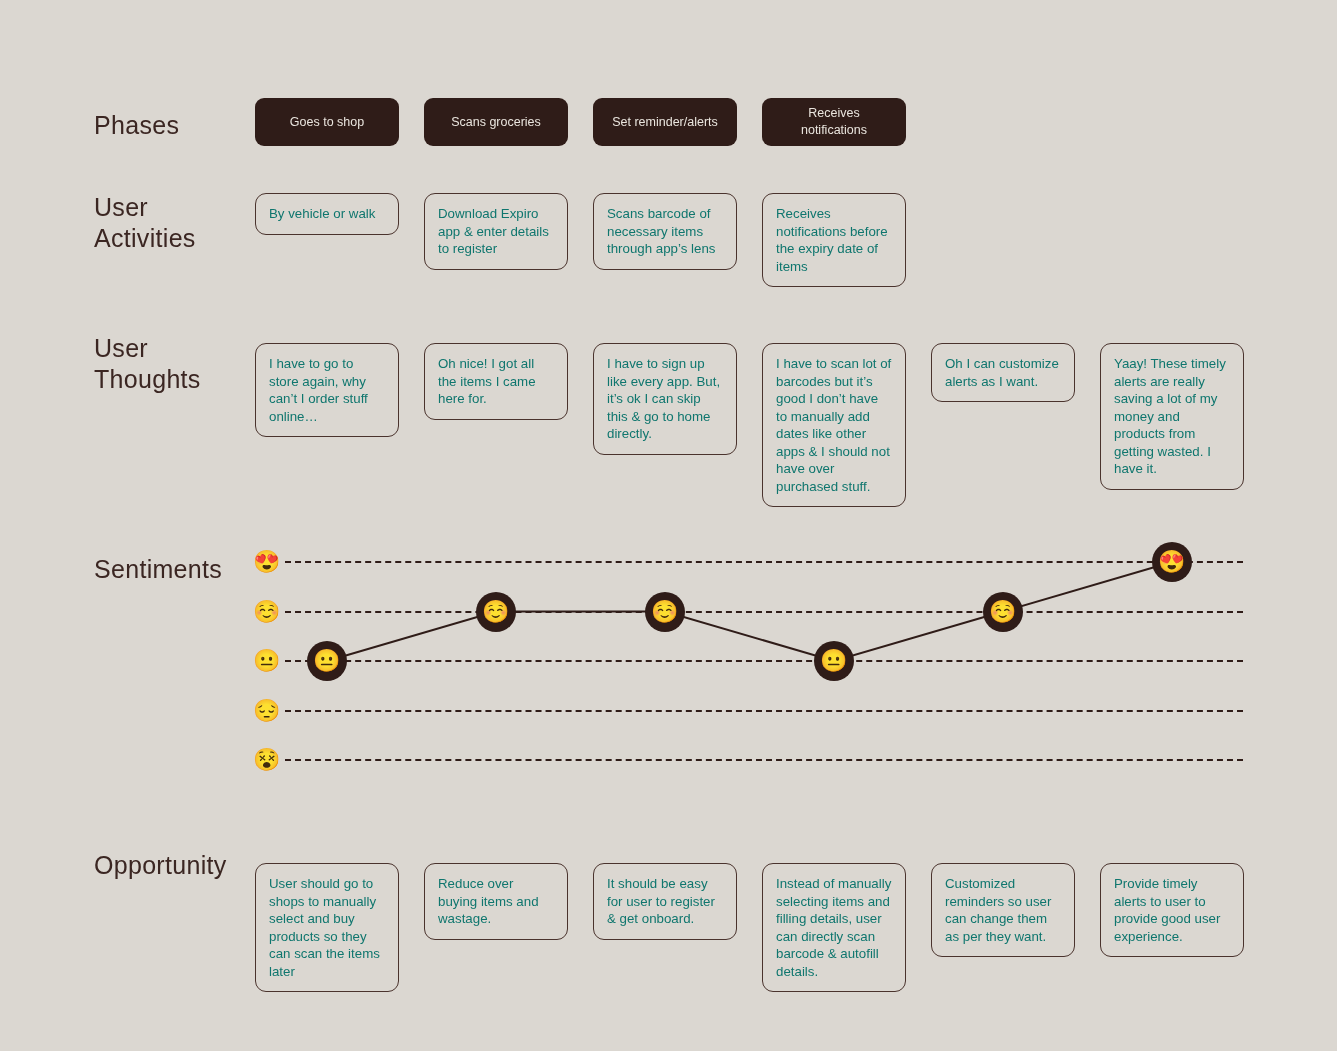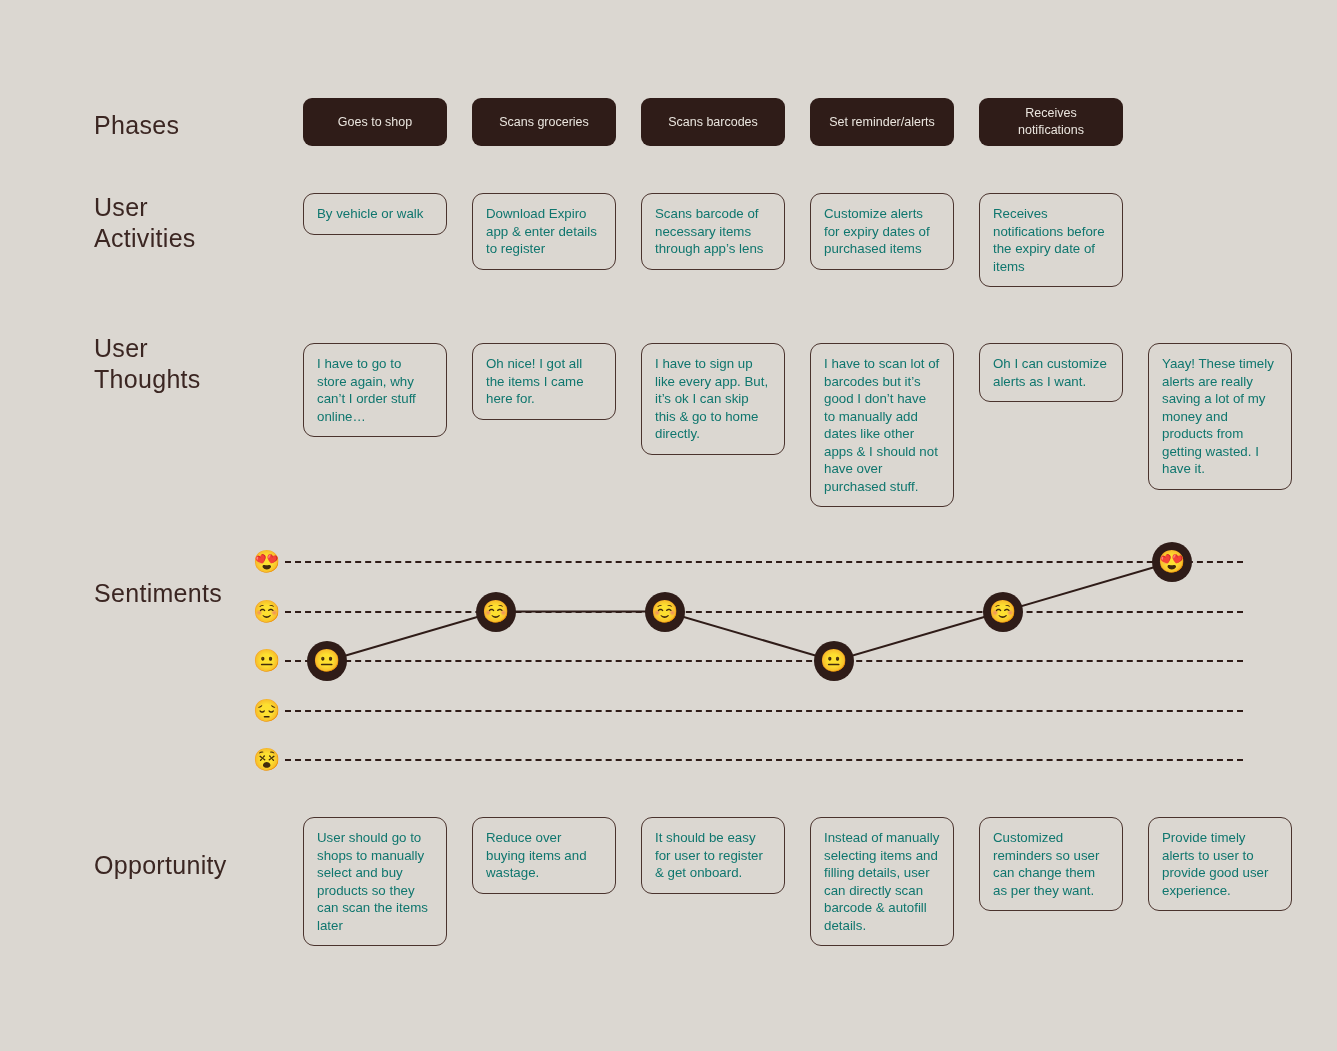--- a/index.html
+++ b/index.html
@@ -33,21 +33,20 @@
   }
 
   
   .rowgrid {
     position: absolute;
     left: 255px;
     width: 989px;
     display: grid;
     grid-template-columns: repeat(6, 144px);
     column-gap: 25px;
-    margin-left: 48px;
   }
   .rowgrid.top   { align-items: start; }
 
   
   .phase-pill {
     background: #2f1c18;
     color: #eae5de;
     border-radius: 9px;
     min-height: 48px;
     display: flex;
@@ -128,48 +127,46 @@
 </style>
 </head>
 <body>
 
 <div id="board">
 
   <div class="row-label" style="top:102px;margin-top:8px;">Phases</div>
   <div class="rowgrid top" id="phases-row" style="top:98px;">
       <div class="phase-pill">Goes to shop</div>
       <div class="phase-pill">Scans groceries</div>
-      <div class="phase-pill">Scans barcodes</div>
       <div class="phase-pill">Set reminder/alerts</div>
       <div class="phase-pill">Receives
 notifications</div>
     </div>
 
   <div class="row-label" style="top:192px;">User
 Activities</div>
   <div class="rowgrid top" id="activities-row" style="top:193px;">
       <div class="card">By vehicle or walk</div>
       <div class="card">Download Expiro app &amp; enter details to register</div>
       <div class="card">Scans barcode of necessary items through app’s lens</div>
-      <div class="card">Customize alerts for expiry dates of purchased items</div>
       <div class="card">Receives notifications before the expiry date of items</div>
     </div>
 
   <div class="row-label" style="top:333px;">User
 Thoughts</div>
   <div class="rowgrid top" id="thoughts-row" style="top:343px;">
       <div class="card">I have to go to store again, why can’t I order stuff online…</div>
       <div class="card">Oh nice! I got all the items I came here for.</div>
       <div class="card">I have to sign up like every app. But, it’s ok I <b>can skip</b> this &amp; go to home directly.</div>
       <div class="card">I have to scan lot of barcodes but it’s good I don’t have to manually add dates like other apps &amp; I should not have over purchased stuff.</div>
       <div class="card">Oh I can customize alerts as I want.</div>
       <div class="card">Yaay! These timely alerts are really saving a lot of my money and products from getting wasted. I have it.</div>
     </div>
 
-  <div class="row-label" style="top:554px;margin-top:24px;">Sentiments</div>
+  <div class="row-label" style="top:554px;">Sentiments</div>
   <div id="sentiments">
     <svg id="sent-svg">
         <polyline points="327,125 496,75.5 665,75.5 834,125 1003,75.5 1172,26" fill="none" stroke="#2f1c18" stroke-width="2"></polyline>
       </svg>
   <div class="gridline" style="top: 26px;"></div>
       <div class="emoji-axis" style="top: 26px;">😍</div>
       <div class="gridline" style="top: 75.5px;"></div>
       <div class="emoji-axis" style="top: 75.5px;">☺️</div>
       <div class="gridline" style="top: 125px;"></div>
       <div class="emoji-axis" style="top: 125px;">😐</div>
@@ -179,21 +176,21 @@
       <div class="emoji-axis" style="top: 224px;">😵</div>
       <div class="sent-node" style="left: 327px; top: 125px;">😐</div>
       <div class="sent-node" style="left: 496px; top: 75.5px;">☺️</div>
       <div class="sent-node" style="left: 665px; top: 75.5px;">☺️</div>
       <div class="sent-node" style="left: 834px; top: 125px;">😐</div>
       <div class="sent-node" style="left: 1003px; top: 75.5px;">☺️</div>
       <div class="sent-node" style="left: 1172px; top: 26px;">😍</div>
     </div>
 
   <div class="row-label" style="top:818px;margin-top:32px;">Opportunity</div>
-  <div class="rowgrid top" id="opportunity-row" style="top:817px;">
+  <div class="rowgrid top" id="opportunity-row" style="top:863px;">
       <div class="card">User should go to shops to manually select and buy products so they can scan the items later</div>
       <div class="card">Reduce over buying items and wastage.</div>
       <div class="card">It should be easy for user to register &amp; get onboard.</div>
       <div class="card">Instead of manually selecting items and filling details, user can directly scan barcode &amp; autofill details.</div>
       <div class="card">Customized reminders so user can change them as per they want.</div>
       <div class="card">Provide timely alerts to user to provide good user experience.</div>
     </div>
 
 </div>
 

